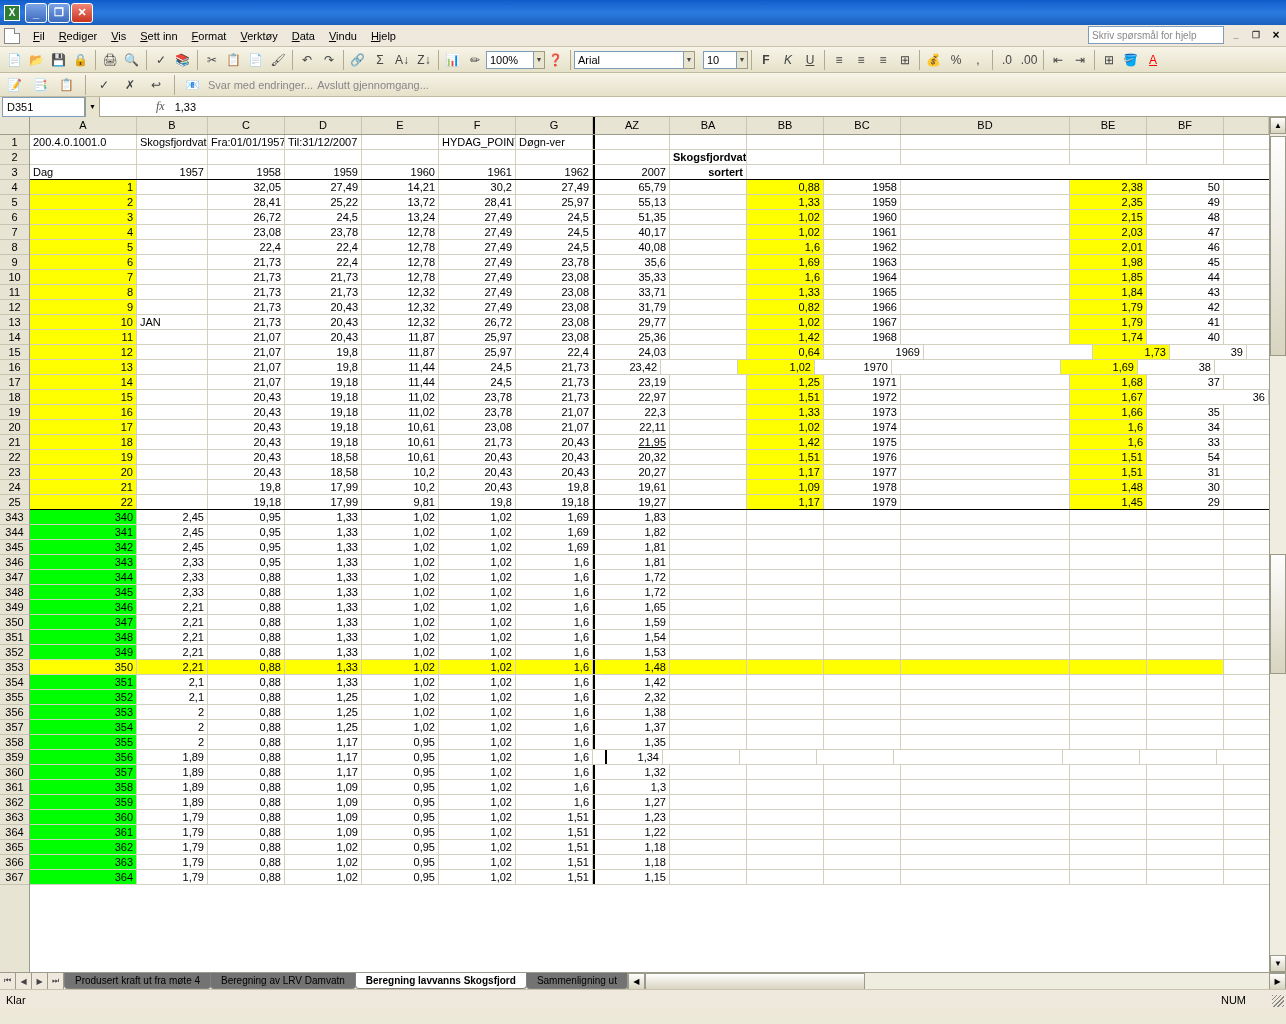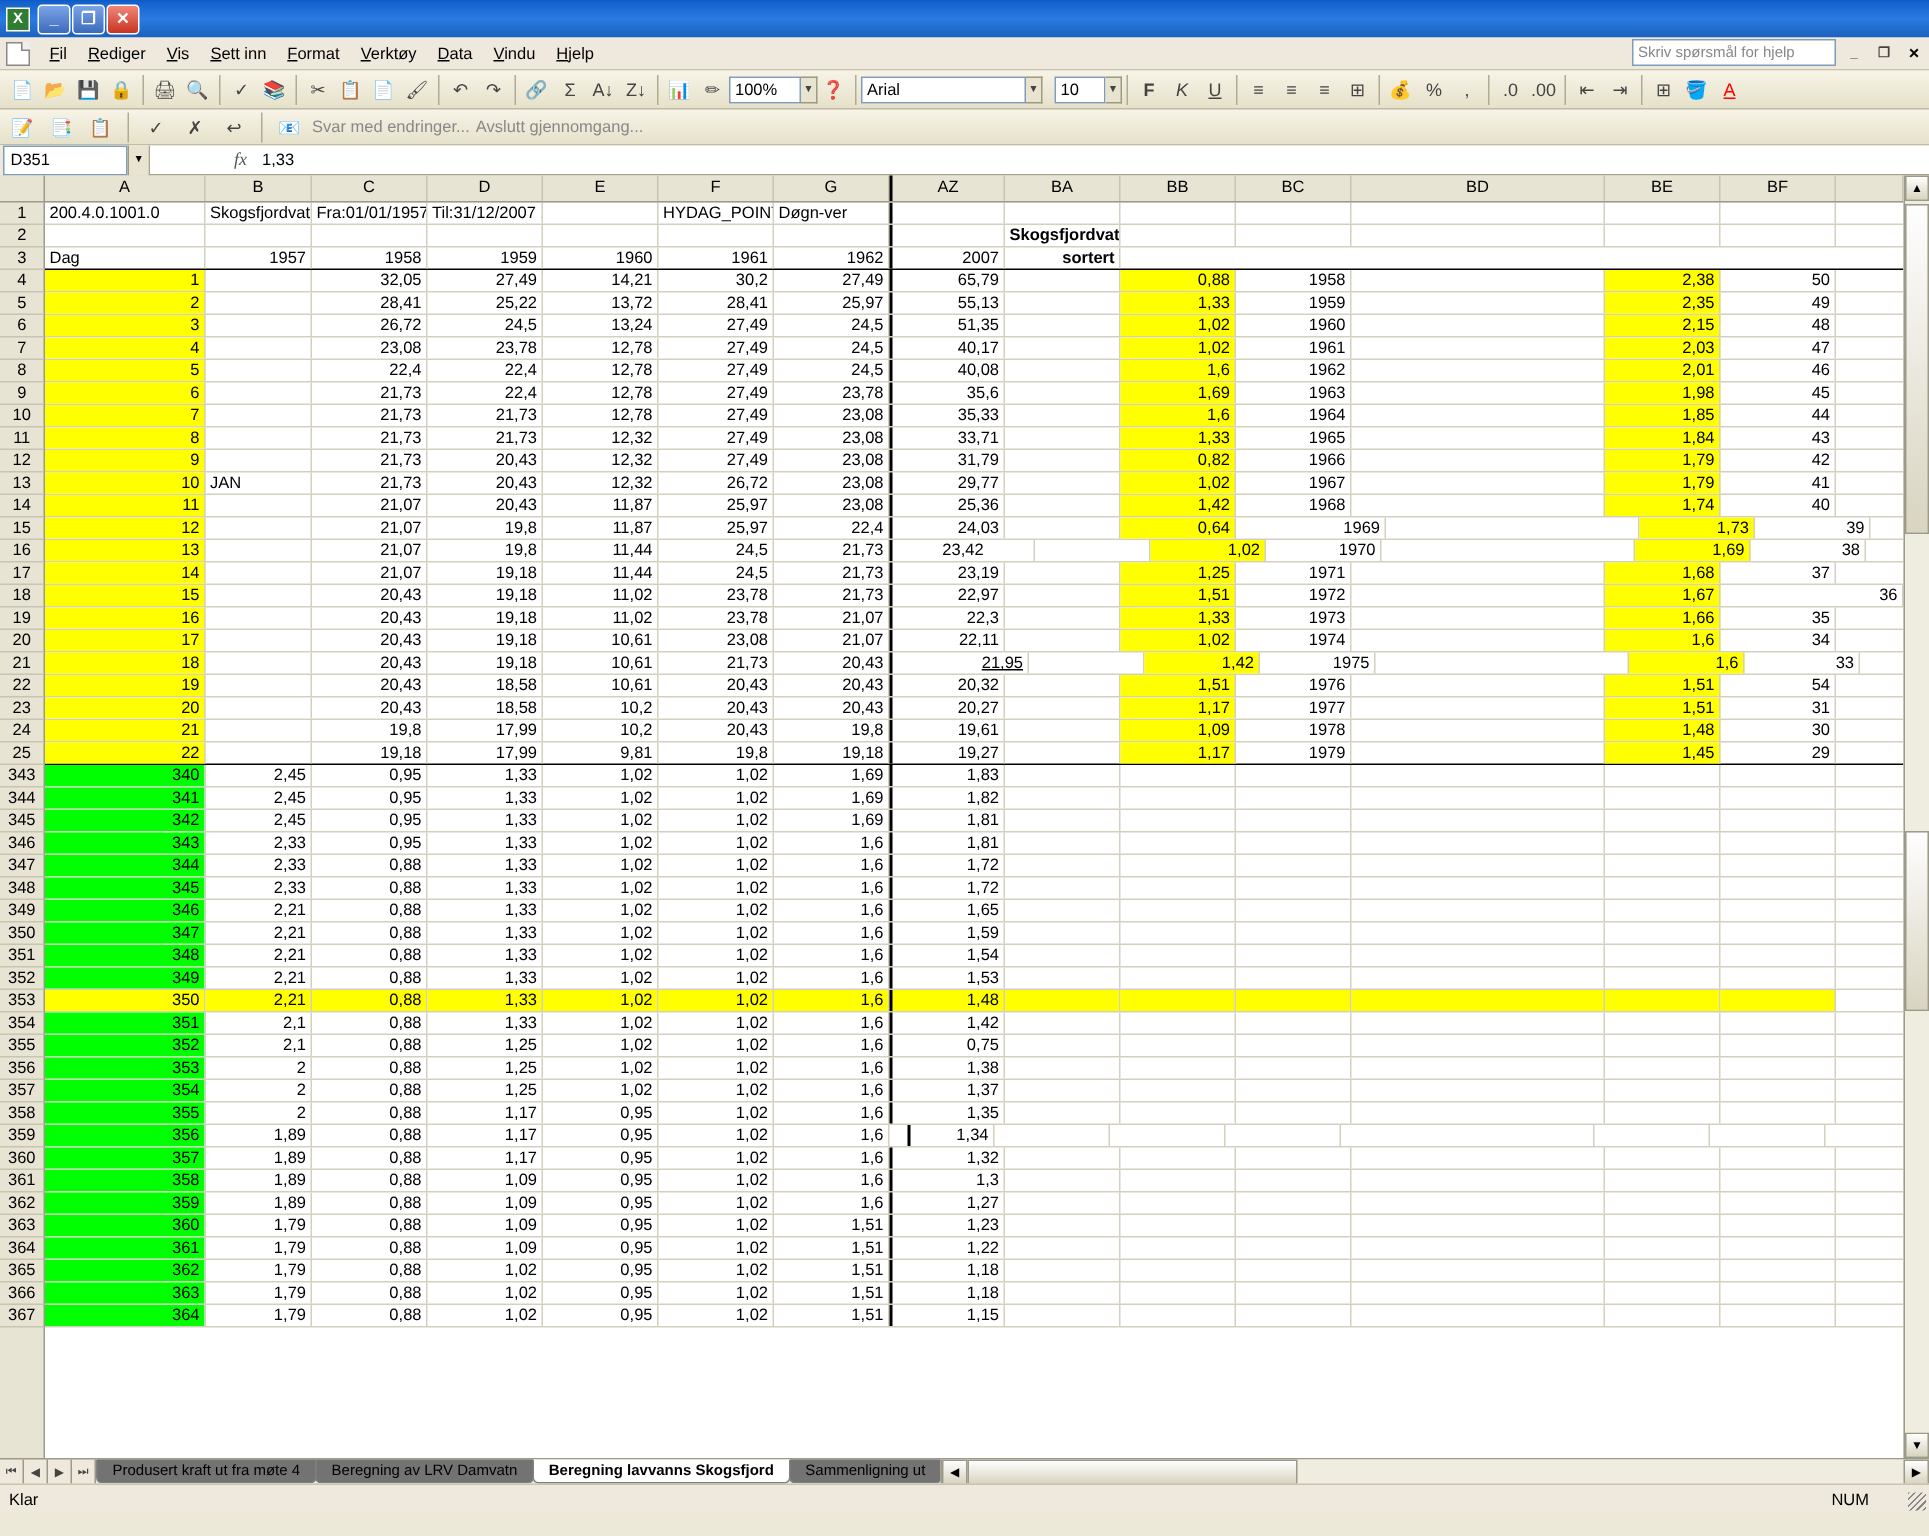--- a/index.html
+++ b/index.html
@@ -511,21 +511,21 @@
         <div class="cell r" style="width: 77px;">39</div>
       </div>
       <div class="row">
         <div class="cell r yellow" style="width: 107px;">13</div>
         <div class="cell l" style="width: 71px;"></div>
         <div class="cell r" style="width: 77px;">21,07</div>
         <div class="cell r" style="width: 77px;">19,8</div>
         <div class="cell r" style="width: 77px;">11,44</div>
         <div class="cell r" style="width: 77px;">24,5</div>
         <div class="cell r" style="width: 77px;">21,73</div>
-        <div class="cell r" style="width: 97px; border-left: 2px solid rgb(0, 0, 0); text-align: center;">23,42</div>
+        <div class="cell r" style="width: 68px; border-left: 2px solid rgb(0, 0, 0);">23,42</div>
         <div class="cell l" style="width: 77px;"></div>
         <div class="cell r yellow" style="width: 77px;">1,02</div>
         <div class="cell r" style="width: 77px;">1970</div>
         <div class="cell l" style="width: 169px;"></div>
         <div class="cell r yellow" style="width: 77px;">1,69</div>
         <div class="cell r" style="width: 77px;">38</div>
       </div>
       <div class="row">
         <div class="cell r yellow" style="width: 107px;">14</div>
         <div class="cell l" style="width: 71px;"></div>
@@ -591,21 +591,21 @@
         <div class="cell r" style="width: 77px;">34</div>
       </div>
       <div class="row">
         <div class="cell r yellow" style="width: 107px;">18</div>
         <div class="cell l" style="width: 71px;"></div>
         <div class="cell r" style="width: 77px;">20,43</div>
         <div class="cell r" style="width: 77px;">19,18</div>
         <div class="cell r" style="width: 77px;">10,61</div>
         <div class="cell r" style="width: 77px;">21,73</div>
         <div class="cell r" style="width: 77px;">20,43</div>
-        <div class="cell r" style="width: 93px; border-left: 2px solid rgb(0, 0, 0); text-decoration: underline;">21,95</div>
+        <div class="cell r" style="width: 77px; border-left: 2px solid rgb(0, 0, 0); text-decoration: underline;">21,95</div>
         <div class="cell l" style="width: 77px;"></div>
         <div class="cell r yellow" style="width: 77px;">1,42</div>
         <div class="cell r" style="width: 77px;">1975</div>
         <div class="cell l" style="width: 169px;"></div>
         <div class="cell r yellow" style="width: 77px;">1,6</div>
         <div class="cell r" style="width: 77px;">33</div>
       </div>
       <div class="row">
         <div class="cell r yellow" style="width: 107px;">19</div>
         <div class="cell l" style="width: 71px;"></div>
@@ -863,21 +863,21 @@
         <div class="cell r" style="width: 77px;"></div>
       </div>
       <div class="row">
         <div class="cell r green" style="width: 107px;">352</div>
         <div class="cell r" style="width: 71px;">2,1</div>
         <div class="cell r" style="width: 77px;">0,88</div>
         <div class="cell r" style="width: 77px;">1,25</div>
         <div class="cell r" style="width: 77px;">1,02</div>
         <div class="cell r" style="width: 77px;">1,02</div>
         <div class="cell r" style="width: 77px;">1,6</div>
-        <div class="cell r" style="width: 77px; border-left: 2px solid rgb(0, 0, 0);">0,75</div>
+        <div class="cell r" style="width: 77px; border-left: 2px solid rgb(0, 0, 0);">2,32</div>
         <div class="cell r" style="width: 77px;"></div>
         <div class="cell r" style="width: 77px;"></div>
         <div class="cell r" style="width: 77px;"></div>
         <div class="cell r" style="width: 169px;"></div>
         <div class="cell r" style="width: 77px;"></div>
         <div class="cell r" style="width: 77px;"></div>
       </div>
       <div class="row">
         <div class="cell r green" style="width: 107px;">353</div>
         <div class="cell r" style="width: 71px;">2</div>

